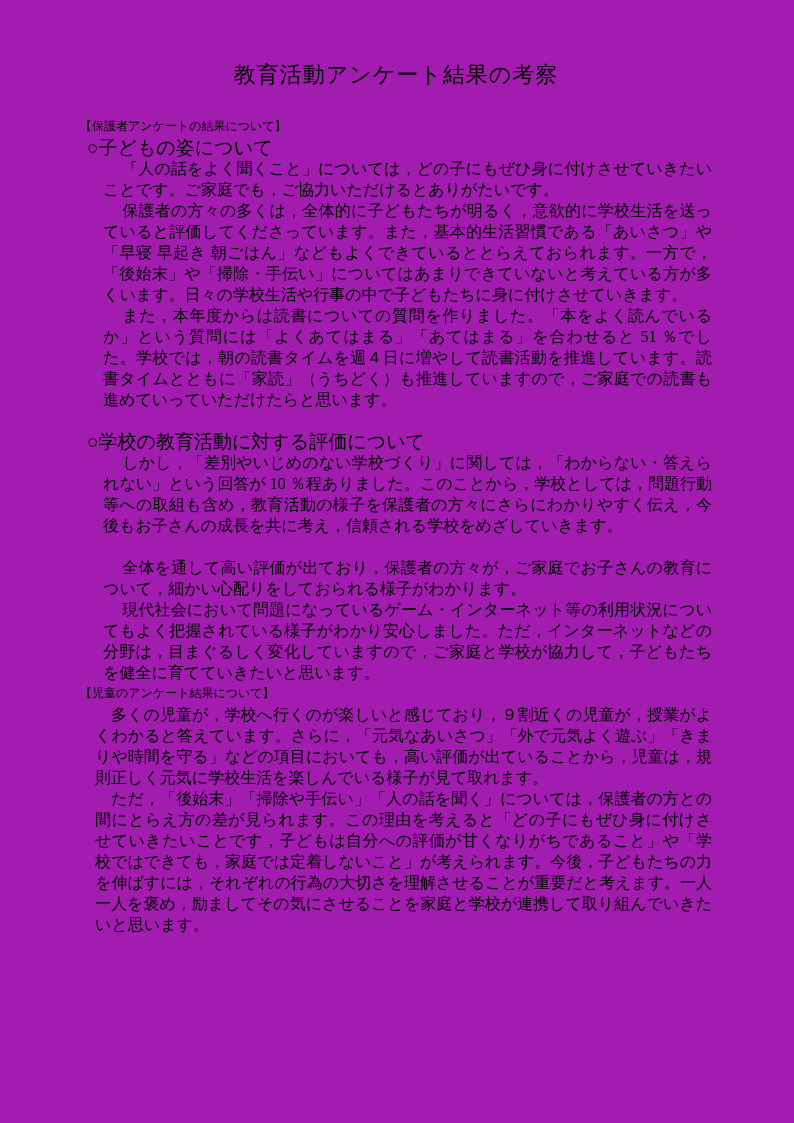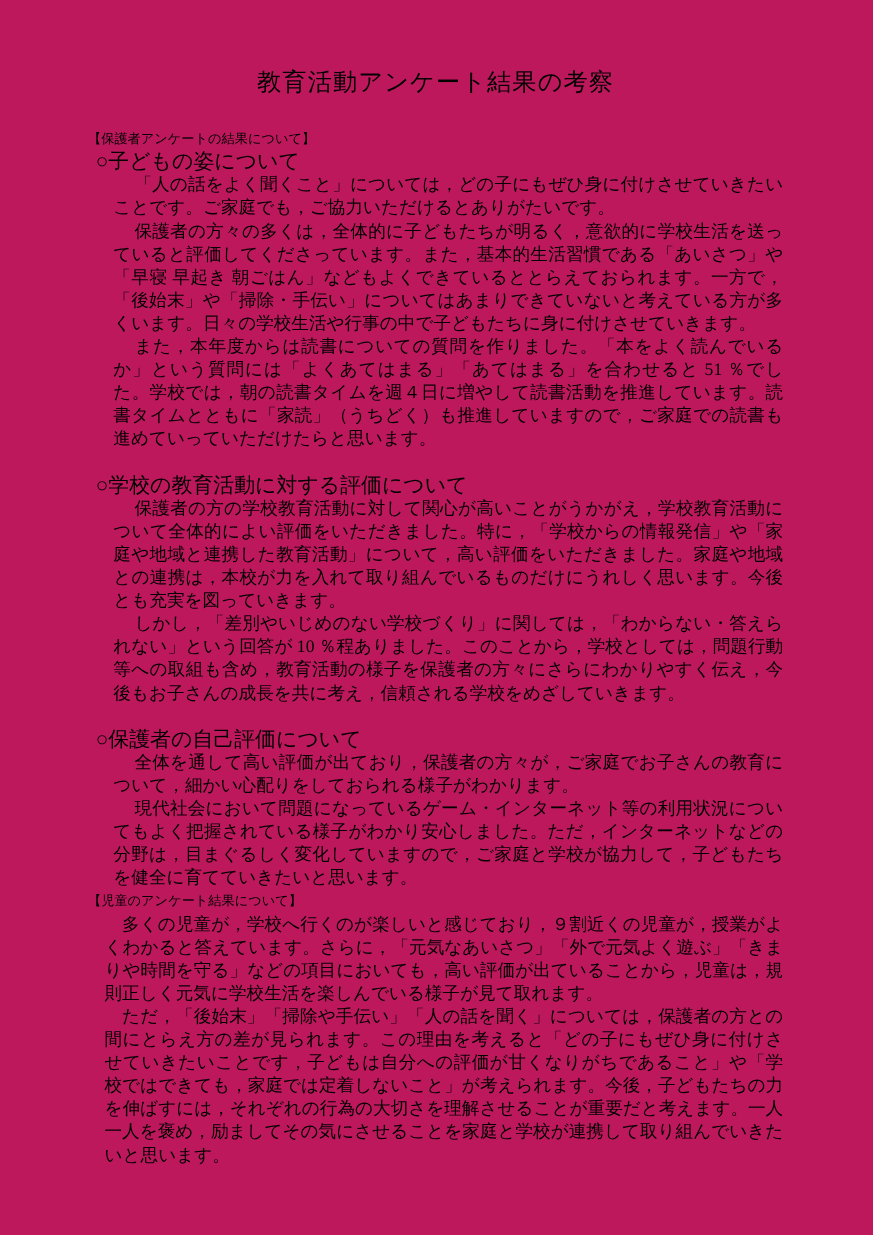--- a/index.html
+++ b/index.html
@@ -6,21 +6,21 @@
     margin: 0;
     padding: 0;
     background: #ffffff;
   }
   .page {
     position: relative;
     box-sizing: border-box;
     width: 794px;
     height: 1123px;
     margin: 0;
-    background: #be185d;
+    background: #a21caf;
     color: #000000;
     font-family: "Liberation Serif", "DejaVu Serif", serif;
     font-size: 16px;
     line-height: 21px;
     padding: 60px 82px 40px 80px;
     overflow: hidden;
   }
   .doc-title {
     font-size: 22px;
     font-weight: normal;
@@ -72,26 +72,24 @@
 
     <div class="subsection">
       <h3 class="subsection-heading">○子どもの姿について</h3>
       <p class="para para-a">「人の話をよく聞くこと」については，どの子にもぜひ身に付けさせていきたいことです。ご家庭でも，ご協力いただけるとありがたいです。</p>
       <p class="para para-a">保護者の方々の多くは，全体的に子どもたちが明るく，意欲的に学校生活を送っていると評価してくださっています。また，基本的生活習慣である「あいさつ」や「早寝 早起き 朝ごはん」などもよくできているととらえておられます。一方で，「後始末」や「掃除・手伝い」についてはあまりできていないと考えている方が多くいます。日々の学校生活や行事の中で子どもたちに身に付けさせていきます。</p>
       <p class="para para-a">また，本年度からは読書についての質問を作りました。「本をよく読んでいるか」という質問には「よくあてはまる」「あてはまる」を合わせると 51 ％でした。学校では，朝の読書タイムを週４日に増やして読書活動を推進しています。読書タイムとともに「家読」（うちどく）も推進していますので，ご家庭での読書も進めていっていただけたらと思います。</p>
     </div>
 
     <div class="subsection">
       <h3 class="subsection-heading">○学校の教育活動に対する評価について</h3>
-      <p class="para para-a">保護者の方の学校教育活動に対して関心が高いことがうかがえ，学校教育活動について全体的によい評価をいただきました。特に，「学校からの情報発信」や「家庭や地域と連携した教育活動」について，高い評価をいただきました。家庭や地域との連携は，本校が力を入れて取り組んでいるものだけにうれしく思います。今後とも充実を図っていきます。</p>
       <p class="para para-a">しかし，「差別やいじめのない学校づくり」に関しては，「わからない・答えられない」という回答が 10 ％程ありました。このことから，学校としては，問題行動等への取組も含め，教育活動の様子を保護者の方々にさらにわかりやすく伝え，今後もお子さんの成長を共に考え，信頼される学校をめざしていきます。</p>
     </div>
 
     <div class="subsection">
-      <h3 class="subsection-heading">○保護者の自己評価について</h3>
       <p class="para para-a">全体を通して高い評価が出ており，保護者の方々が，ご家庭でお子さんの教育について，細かい心配りをしておられる様子がわかります。</p>
       <p class="para para-a">現代社会において問題になっているゲーム・インターネット等の利用状況についてもよく把握されている様子がわかり安心しました。ただ，インターネットなどの分野は，目まぐるしく変化していますので，ご家庭と学校が協力して，子どもたちを健全に育てていきたいと思います。</p>
     </div>
   </section>
 
   <section class="section">
     <h2 class="section-heading">【児童のアンケート結果について】</h2>
     <p class="para para-b">多くの児童が，学校へ行くのが楽しいと感じており，９割近くの児童が，授業がよくわかると答えています。さらに，「元気なあいさつ」「外で元気よく遊ぶ」「きまりや時間を守る」などの項目においても，高い評価が出ていることから，児童は，規則正しく元気に学校生活を楽しんでいる様子が見て取れます。</p>
     <p class="para para-b">ただ，「後始末」「掃除や手伝い」「人の話を聞く」については，保護者の方との間にとらえ方の差が見られます。この理由を考えると「どの子にもぜひ身に付けさせていきたいことです，子どもは自分への評価が甘くなりがちであること」や「学校ではできても，家庭では定着しないこと」が考えられます。今後，子どもたちの力を伸ばすには，それぞれの行為の大切さを理解させることが重要だと考えます。一人一人を褒め，励ましてその気にさせることを家庭と学校が連携して取り組んでいきたいと思います。</p>
   </section>

